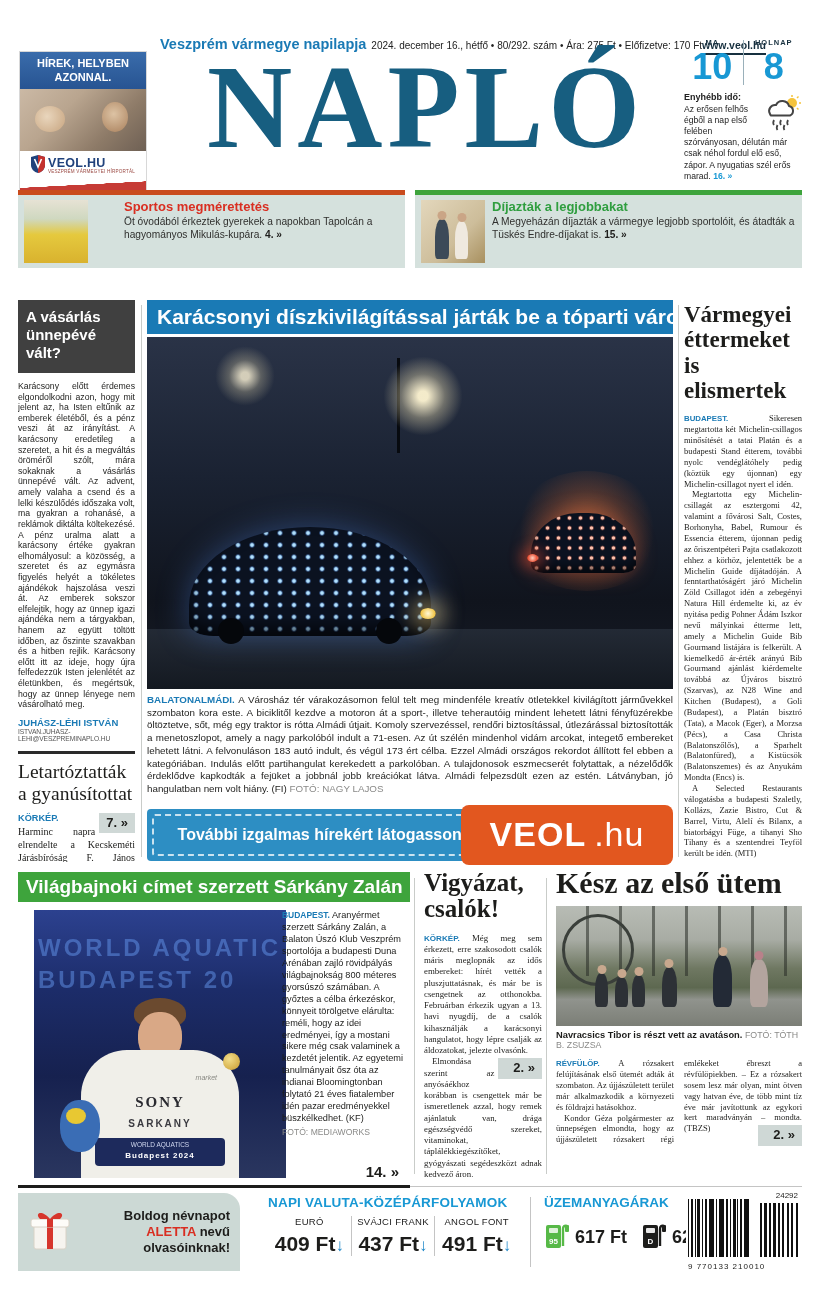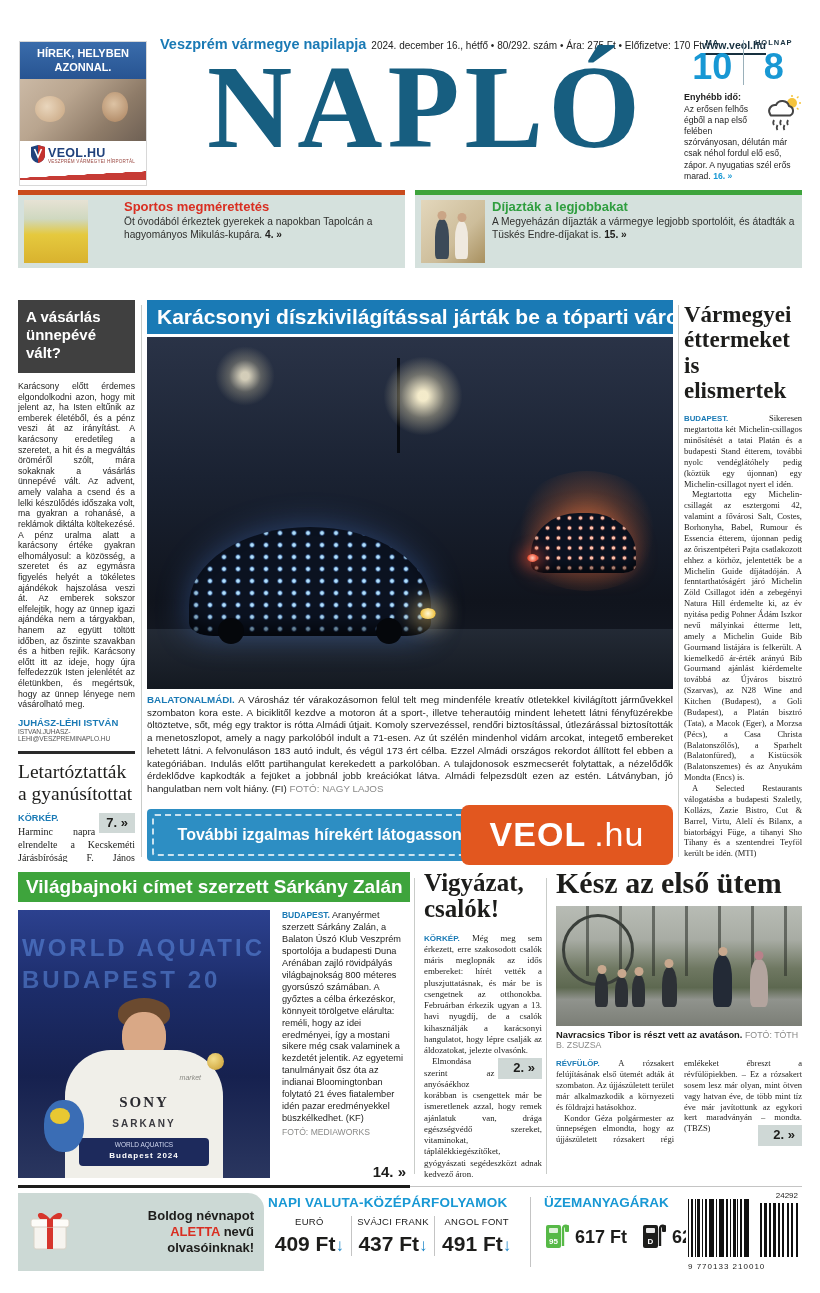--- a/index.html
+++ b/index.html
@@ -1,21 +1,21 @@
 <!DOCTYPE html>
 <html><head>
 <meta charset="utf-8">
 <style>
   html,body{margin:0;padding:0;background:#fff;}
   body{font-family:"Liberation Sans",sans-serif;color:#1d1d1b;}
   .page{position:relative;width:820px;height:1293px;background:#fff;overflow:hidden;margin:0 auto;}
 
   
   .masthead{position:absolute;top:36px;left:18px;right:18px;height:148px;}
-  .ad-box{position:absolute;left:2px;top:6px;width:126px;height:143px;overflow:hidden;box-shadow:0 0 0 1px #d8d8d8;}
+  .ad-box{position:absolute;left:2px;top:16px;width:126px;height:143px;overflow:hidden;box-shadow:0 0 0 1px #d8d8d8;}
   .ad-slogan{background:linear-gradient(180deg,#3a6cab,#275492);color:#fff;font-weight:bold;font-size:11px;line-height:1.25;text-align:center;padding:5px 4px 4px;}
   .ad-photo{height:62px;background:linear-gradient(135deg,#cbb9a5 0%,#b9a58f 35%,#8e7b68 70%,#6e6054 100%);position:relative;}
   .ad-photo::before{content:"";position:absolute;left:12%;top:28%;width:30px;height:26px;border-radius:50%;background:radial-gradient(circle at 40% 40%,#e9d6bd,#c7a47f);}
   .ad-photo::after{content:"";position:absolute;right:14%;top:22%;width:26px;height:30px;border-radius:50%;background:radial-gradient(circle at 45% 40%,#ddc3a4,#a9805c);}
   .ad-logo-band{background:#fff;height:30px;display:flex;align-items:center;justify-content:center;gap:3px;}
   .ad-logo-text{color:#20427c;font-weight:bold;font-size:12.5px;letter-spacing:.3px;line-height:1;}
   .ad-logo-sub{color:#9b4a44;font-size:4.6px;letter-spacing:.2px;line-height:1.2;}
   .ad-stripe{height:9px;background:linear-gradient(-3deg,#c63b35 55%,#fff 56%);}
   .mast-center{position:absolute;left:142px;width:532px;top:0;}
   .mast-line{display:flex;align-items:baseline;white-space:nowrap;}
@@ -106,38 +106,38 @@
 
   .right-col{position:absolute;left:684px;top:300px;width:118px;height:562px;overflow:hidden;}
   .rest-title{font-family:"Liberation Serif",serif;font-size:23px;line-height:1.1;margin:2px 0 10px;}
   .body-serif{font-family:"Liberation Serif",serif;font-size:8.5px;line-height:1.28;text-align:justify;}
   .body-serif p{margin:0;}
   .body-serif p + p{text-indent:8px;}
 
   
   .bot-left{position:absolute;left:18px;top:872px;width:392px;height:308px;}
   .green-bar{background:#3ea43c;color:#fff;font-weight:bold;font-size:19px;line-height:30px;height:30px;padding:0 8px;white-space:nowrap;overflow:hidden;}
-  .swim-photo{position:absolute;left:0;top:38px;width:252px;height:268px;overflow:hidden;
+  .swim-photo{position:absolute;left:16px;top:38px;width:252px;height:268px;overflow:hidden;
     background:linear-gradient(180deg,#2c418f 0%,#1c2c69 30%,#16214f 62%,#2a365f 100%);}
   .swim-bgtext{position:absolute;left:4px;right:0;color:rgba(100,150,235,.5);font-weight:bold;font-size:24px;letter-spacing:3px;white-space:nowrap;}
   .swim-bgtext.l1{top:24px;} .swim-bgtext.l2{top:56px;}
   .jacket{position:absolute;left:50%;transform:translateX(-50%);bottom:0;width:158px;height:128px;background:#f0efe9;border-radius:46px 46px 0 0;}
   .head{position:absolute;left:50%;transform:translateX(-50%);bottom:116px;width:44px;height:50px;background:#d9a886;border-radius:46%;}
   .hair{position:absolute;left:50%;transform:translateX(-50%);bottom:150px;width:52px;height:30px;background:#6b4a2f;border-radius:50% 50% 40% 40%;}
   .mascot{position:absolute;left:26px;bottom:26px;width:40px;height:52px;background:#3a6db5;border-radius:46%;}
   .mascot::before{content:"";position:absolute;left:6px;top:8px;width:20px;height:16px;border-radius:50%;background:#e8c832;}
   .medal{position:absolute;right:46px;bottom:108px;width:17px;height:17px;border-radius:50%;background:radial-gradient(circle at 38% 35%,#f3dd8a,#c89b2e);}
   .jk-market{position:absolute;top:24px;right:22px;font-size:7px;color:#8a8a84;font-style:italic;}
   .jk-sony{position:absolute;top:44px;left:0;right:0;text-align:center;font-weight:bold;font-size:15px;letter-spacing:2px;color:#2a2a30;font-family:"Liberation Serif",serif;}
   .jk-name{position:absolute;top:68px;left:0;right:0;text-align:center;font-weight:bold;font-size:10px;letter-spacing:2px;color:#3a3a40;}
   .jk-band{position:absolute;bottom:12px;left:14px;right:14px;height:26px;background:#1d2a5c;border-radius:4px;color:#cfd6ee;text-align:center;font-size:6.5px;line-height:1.6;padding-top:2px;}
   .jk-band .ev2{color:#fff;font-weight:bold;font-size:8px;letter-spacing:1px;}
   .swim-text{position:absolute;left:264px;top:38px;width:128px;height:268px;font-size:9.2px;line-height:1.3;font-weight:500;color:#1d1d1b;}
   .swim-text .credit{display:block;margin-top:2px;font-size:8.6px;}
-  .swim-ref{position:absolute;right:4px;bottom:0;font-weight:bold;font-size:15px;}
+  .swim-ref{position:absolute;right:11px;bottom:0;font-weight:bold;font-size:15px;}
 
   .mid-col{position:absolute;left:424px;top:870px;width:118px;height:310px;overflow:hidden;}
   .scam-title{font-family:"Liberation Serif",serif;font-size:25px;line-height:1.05;margin:0 0 10px;}
   .mid-col .body-serif{font-size:8.8px;}
 
   .bot-right{position:absolute;left:556px;top:866px;width:246px;height:314px;overflow:hidden;}
   .rose-title{font-family:"Liberation Serif",serif;font-size:30px;line-height:1;margin:2px 0 8px;}
   .park{position:relative;height:120px;overflow:hidden;
     background:linear-gradient(180deg,#b8bcb5 0%,#a8aca4 28%,#6f7862 52%,#5d6850 68%,#90938d 78%,#7b7e76 100%);}
   .park::before{content:"";position:absolute;left:0;right:0;top:0;height:58%;
@@ -150,21 +150,21 @@
   .fig.f5{left:64%;height:52px;width:19px;background:#232a36;}
   .fig.f6{left:79%;height:48px;width:18px;background:#b3a49e;}
   .fig.f6::before{background:#b9818a;}
   .park-caption{font-size:9.3px;font-weight:bold;margin:4px 0 8px;}
   .park-caption .credit{font-weight:400;font-size:8.8px;}
   .rose-body{columns:2;column-gap:10px;}
 
   
   .footer{position:absolute;left:18px;right:18px;top:1186px;height:92px;border-top:1px solid #c4c4c4;}
   .footer-rule{position:absolute;left:0;top:-2px;width:392px;height:3px;background:#1d1d1b;}
-  .nameday{position:absolute;left:0;top:6px;width:246px;height:78px;background:#ccd9d5;border-radius:0 16px 0 0;display:flex;align-items:center;gap:8px;padding:0 10px;box-sizing:border-box;}
+  .nameday{position:absolute;left:0;top:6px;width:222px;height:78px;background:#ccd9d5;border-radius:0 16px 0 0;display:flex;align-items:center;gap:8px;padding:0 10px;box-sizing:border-box;}
   .nd-text{flex:1;text-align:right;font-weight:bold;font-size:13px;line-height:1.25;color:#1d1d1b;}
   .nd-name{color:#d92e21;}
   .currency{position:absolute;left:250px;top:8px;width:250px;}
   .cur-title{color:#1898d4;font-weight:bold;font-size:13.5px;letter-spacing:.2px;}
   .cur-row{display:flex;margin-top:6px;}
   .cur-cell{flex:1;text-align:center;padding:0 4px;}
   .cur-cell + .cur-cell{border-left:1px solid #c4c4c4;}
   .cur-label{font-size:9.5px;color:#222;letter-spacing:.3px;}
   .cur-val{font-size:21px;font-weight:bold;margin-top:5px;white-space:nowrap;}
   .arrow{color:#1a85c8;font-weight:bold;font-size:17px;}

